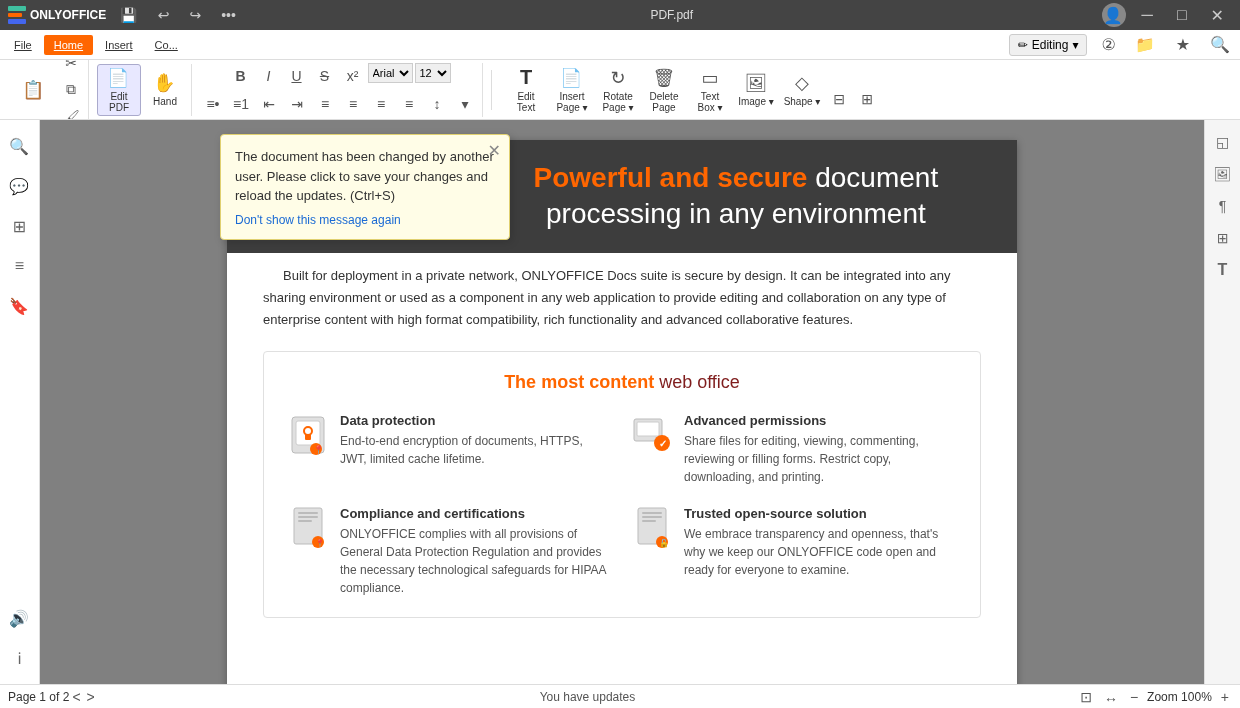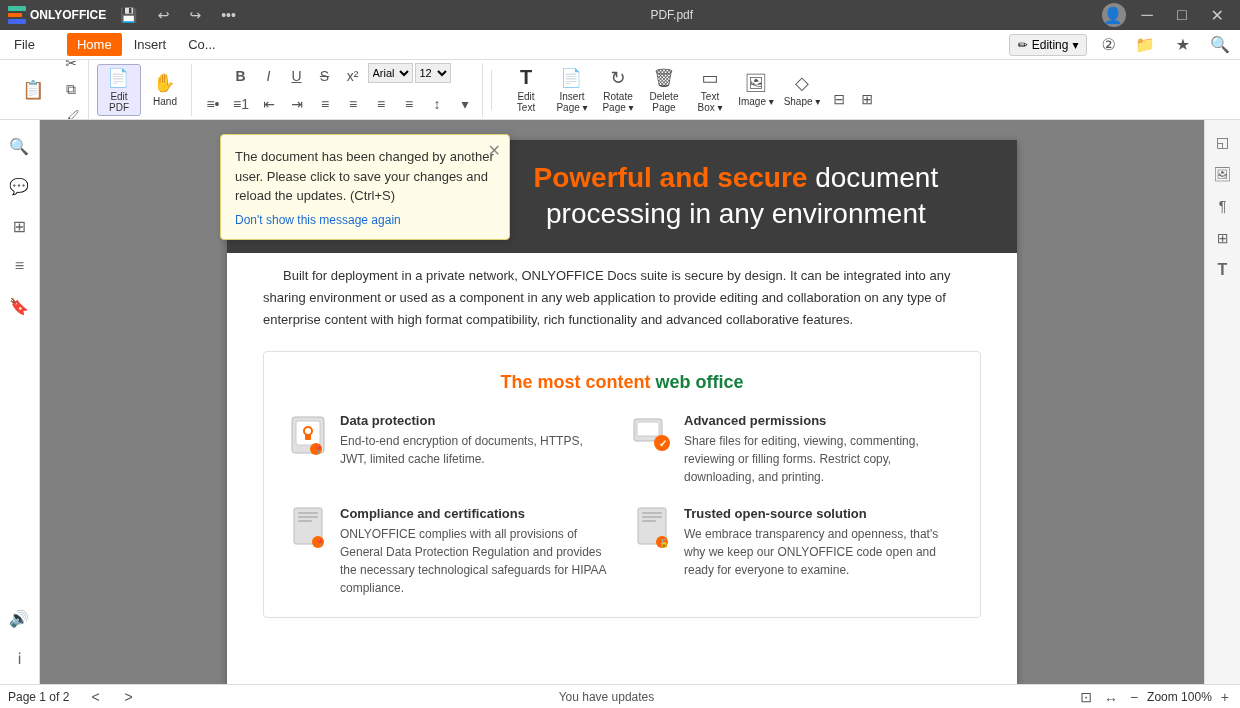--- a/index.html
+++ b/index.html
@@ -29,26 +29,27 @@
       background: #fff;
       display: flex;
       align-items: center;
       padding: 0 4px;
       border-bottom: 1px solid #ddd;
       flex-shrink: 0;
       gap: 2px;
     }
     .menu-item {
       padding: 4px 10px;
-      font-size: 13px;
+      font-size: 11px;
       cursor: pointer;
       border-radius: 2px;
       color: #333;
-    }
-    .menu-item.active { background: #ff6600; color: #fff; border-radius: 2px; margin-left: 20px; }
+      text-decoration: underline;
+    }
+    .menu-item.active { background: #ff6600; color: #fff; border-radius: 2px; }
     .menu-bar-right { margin-left: auto; display: flex; align-items: center; gap: 8px; }
     .editing-btn {
       display: flex; align-items: center; gap: 4px;
       background: #f0f0f0; border: 1px solid #ccc;
       padding: 3px 8px; border-radius: 3px; font-size: 12px; cursor: pointer;
     }
     .icon-btn { background: none; border: none; cursor: pointer; color: #555; font-size: 16px; padding: 3px 6px; }
 
     
     .toolbar {
@@ -204,21 +205,21 @@
       height: 24px;
       background: #fff;
       border-top: 1px solid #ddd;
       display: flex;
       align-items: center;
       padding: 0 8px;
       font-size: 12px;
       color: #333;
       flex-shrink: 0;
     }
-    .status-left { display: flex; align-items: center; gap: 19px; }
+    .status-left { display: flex; align-items: center; gap: 0; }
     .status-center { flex: 1; text-align: center; color: #555; }
     .status-right { display: flex; align-items: center; gap: 6px; }
     .zoom-btn { background: none; border: none; cursor: pointer; font-size: 14px; color: #555; padding: 0 3px; }
 
     
     .notification-popup {
       position: absolute;
       top: 14px;
       left: 180px;
       width: 290px;
@@ -423,21 +424,21 @@
             <span class="banner-tagline-orange">Powerful and secure</span><span> document<br>processing in any environment</span>
           </div>
         </div>
       </div>
 
       <div class="doc-body">
         <p class="doc-intro">Built for deployment in a private network, ONLYOFFICE Docs suite is secure by design. It can be integrated into any sharing environment or used as a component in any web application to provide editing and collaboration on any type of enterprise content with high format compatibility, rich functionality and advanced collaborative features.</p>
 
         <div class="doc-section-box">
           <div class="doc-section-title">
-            <span>The most content </span><span style="color:#15803d;font-weight:bold;">web office</span>
+            <span>The most content </span><span style="color:#7f1d1d;font-weight:normal;">web office</span>
           </div>
 
           <div class="features-grid">
 
             <div class="feature-item">
               <div style="font-size:36px;flex-shrink:0;">
                 <svg width="40" height="44" viewBox="0 0 40 44">
                   <rect x="4" y="4" width="32" height="36" rx="3" fill="#e0e0e0" stroke="#bbb" stroke-width="1"></rect>
                   <rect x="8" y="8" width="24" height="24" rx="2" fill="#fff" stroke="#ccc" stroke-width="1"></rect>
                   <circle cx="20" cy="18" r="4" fill="none" stroke="#ff6600" stroke-width="2"></circle>

